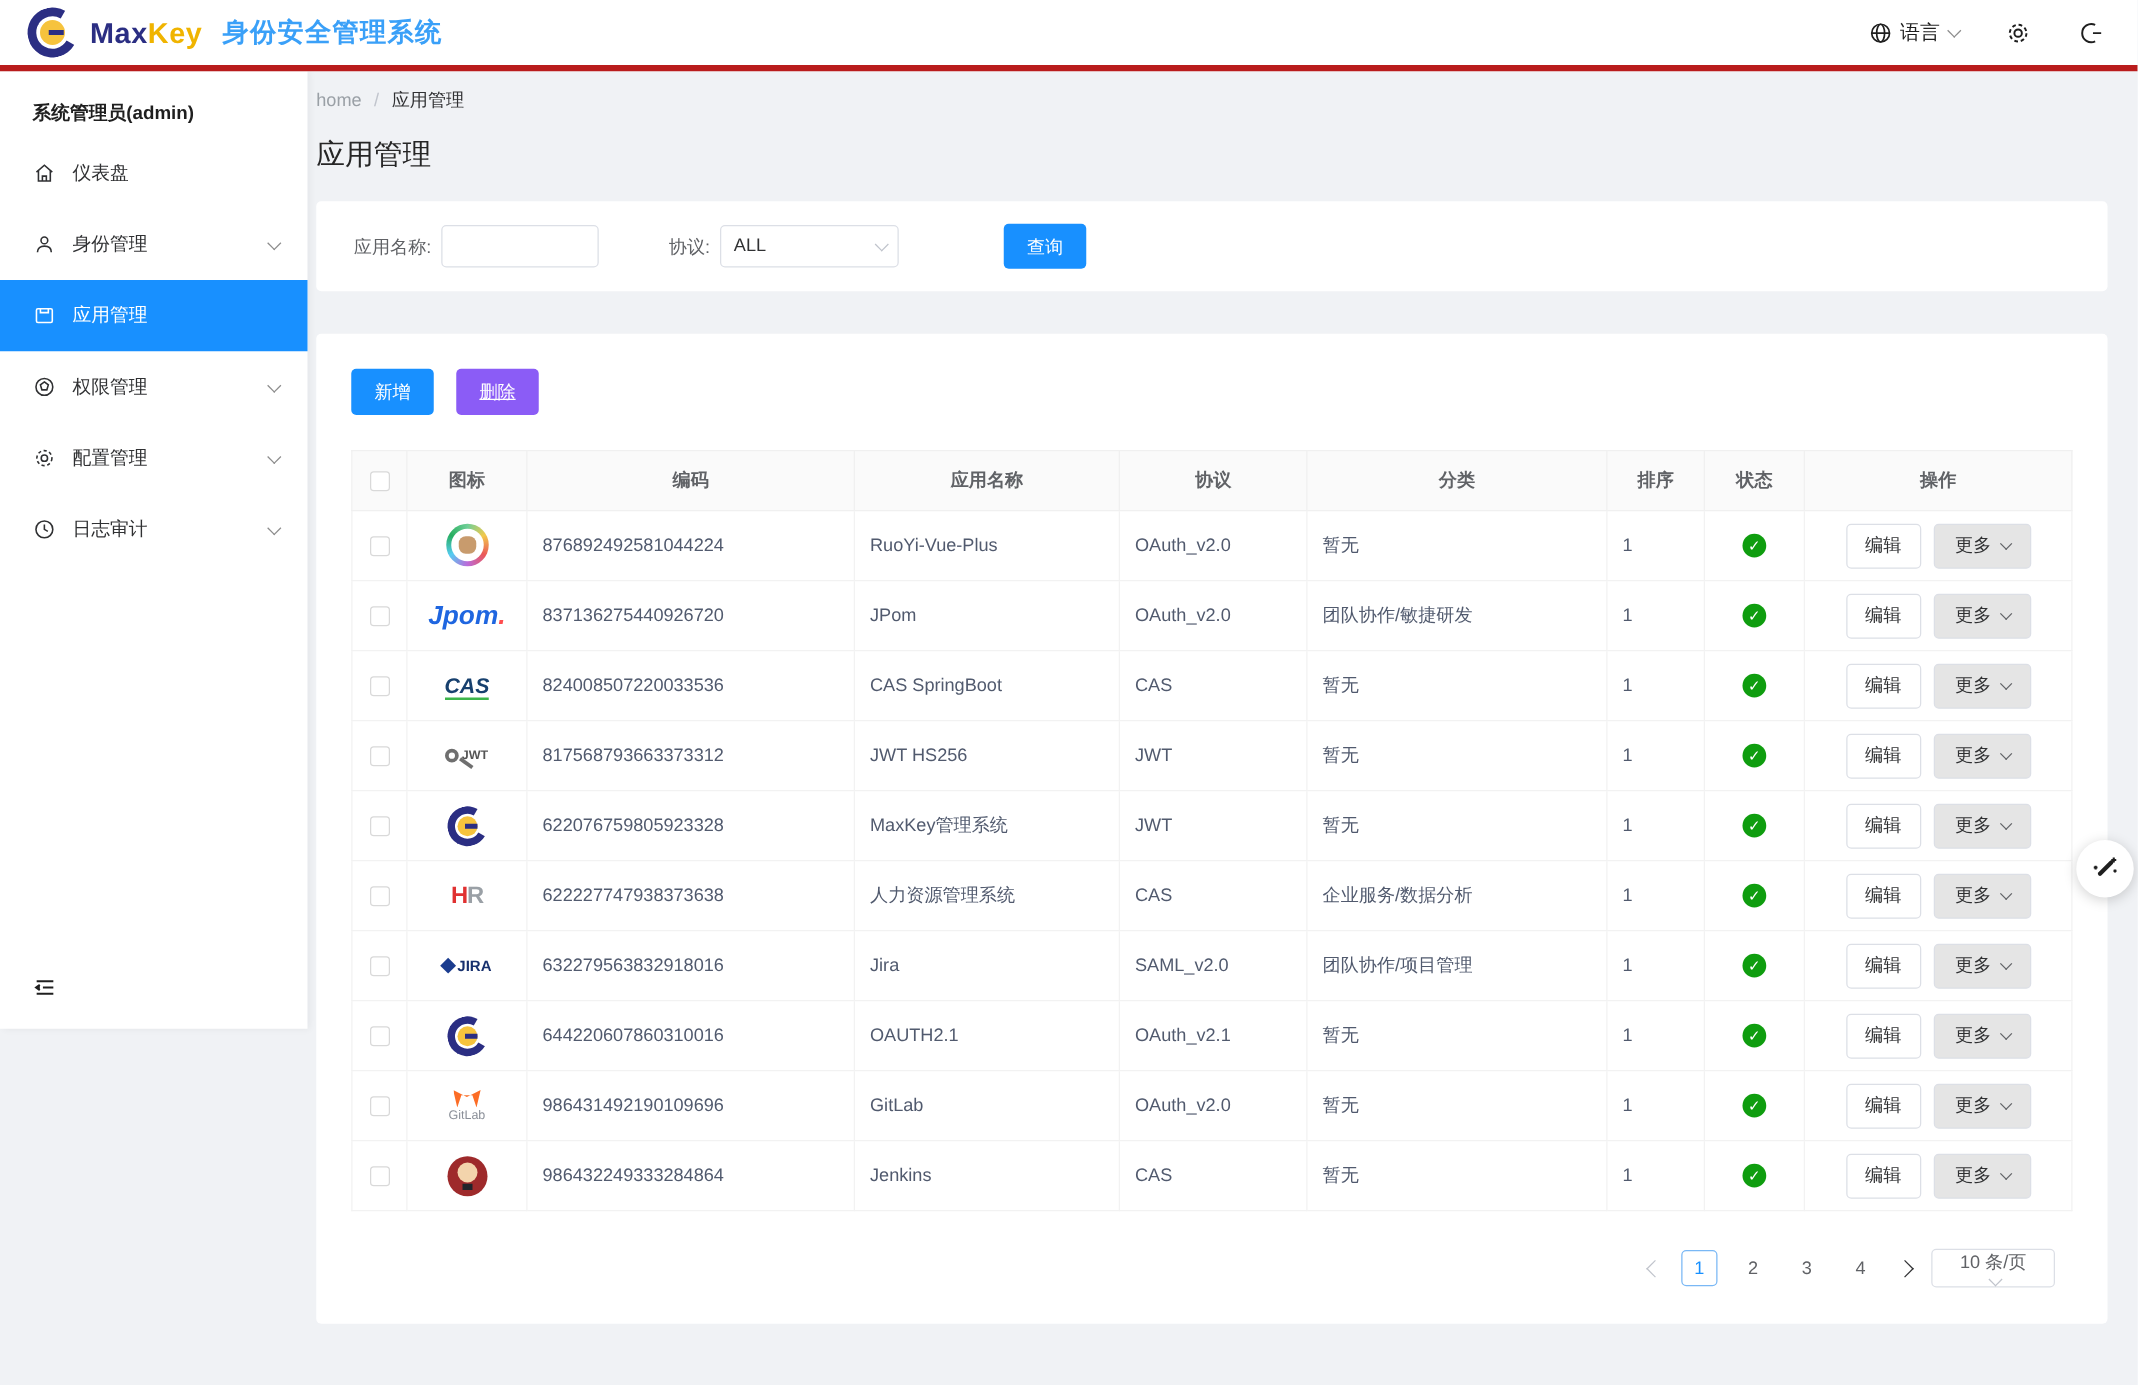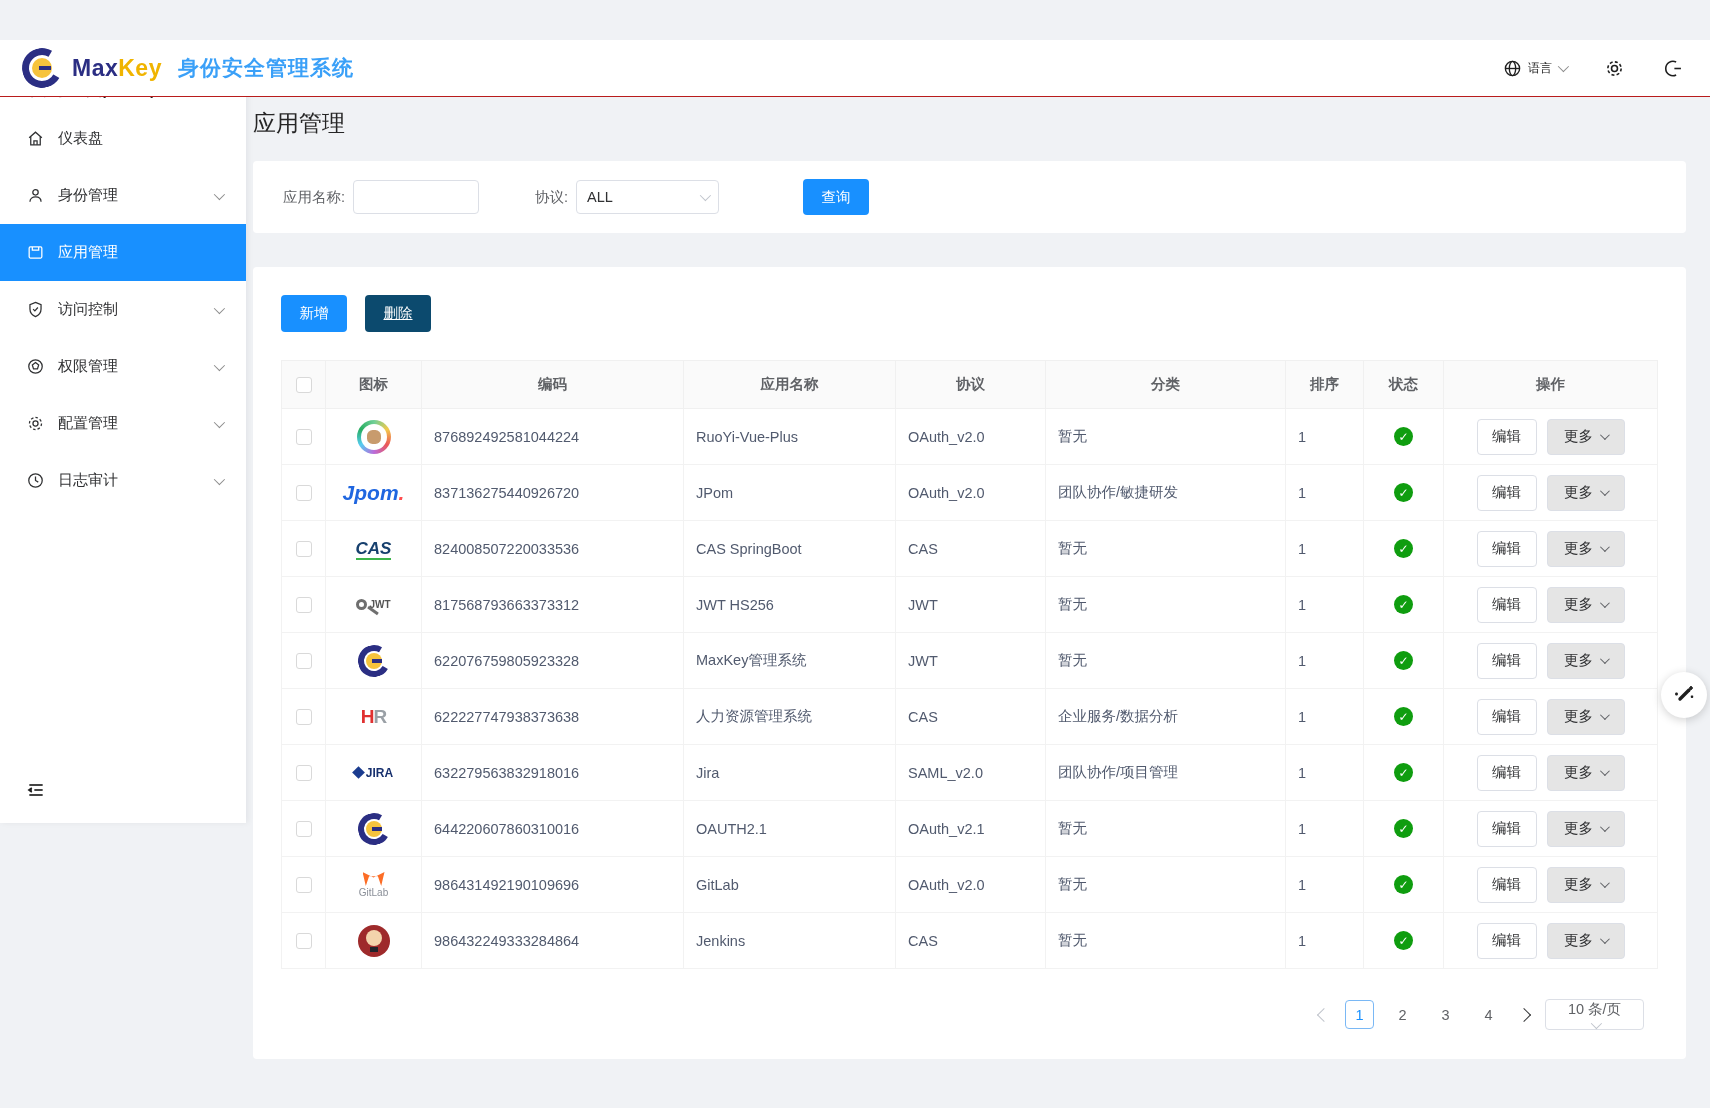--- a/index.html
+++ b/index.html
@@ -2,34 +2,34 @@
 <html lang="zh"><head>
 <meta charset="utf-8">
 <style>
   * { margin:0; padding:0; box-sizing:border-box; }
   html,body { width:1710px; height:1108px; overflow:hidden;
     font-family:"Liberation Sans","DejaVu Sans",sans-serif;
     background:#f0f2f5; color:#333; font-size:14px; }
 
   
   .topbar { position:absolute; top:0; left:0; width:1710px; height:57px;
-    background:#fff; border-bottom:1px solid #b91c1c; display:flex;
-    align-items:center; justify-content:space-between; padding:0 26px 0 22px; z-index:30;margin-top:40px; }
+    background:#fff; border-bottom:5px solid #b91c1c; display:flex;
+    align-items:center; justify-content:space-between; padding:0 26px 0 22px; z-index:30; }
   .brand { display:flex; align-items:center; gap:10px; }
   .mk-logo { position:relative; width:40px; height:40px; }
   .mk-logo .ring { position:absolute; inset:0; border:7px solid #2b2e83; border-radius:50%;
     border-right-color:transparent; transform:rotate(-15deg); }
   .mk-logo .dot { position:absolute; left:10px; top:10px; width:20px; height:20px;
     background:#f6c33d; border-radius:50%; }
   .mk-logo .bar { position:absolute; left:17px; top:18px; width:12px; height:4px; background:#2b2e83; }
   .brand-text { font-size:23px; font-weight:bold; letter-spacing:.5px; }
   .brand-max { color:#2b2e83; } .brand-key { color:#f0b400; }
   .brand-sub { font-size:21px; font-weight:bold; color:#3aa0f8; margin-left:6px; letter-spacing:1px; }
   .topbar-actions { display:flex; align-items:center; gap:38px; color:#1f1f1f; }
-  .lang { display:flex; align-items:center; gap:6px; cursor:pointer; font-size:12px; }
+  .lang { display:flex; align-items:center; gap:6px; cursor:pointer; font-size:16px; }
   .icon-btn { display:flex; align-items:center; cursor:pointer; }
   .chev { display:inline-block; width:8px; height:8px; border-right:1.6px solid #8c8c8c;
     border-bottom:1.6px solid #8c8c8c; transform:rotate(45deg) translateY(-2px); }
 
   
   .sidebar { position:absolute; top:57px; left:0; width:246px; height:766px; background:#fff;
     box-shadow:2px 0 6px rgba(0,21,41,.06); z-index:20; display:flex; flex-direction:column; }
   .side-user { padding:24px 26px 10px 26px; font-size:15px; font-weight:bold; color:#1f1f1f; }
   .menu { flex:0 0 auto; }
   .menu-item { display:flex; align-items:center; height:57px; padding:0 24px 0 26px;
@@ -58,21 +58,21 @@
     margin-left:8px; padding:0 8px; font-size:14px; outline:none; }
   .f-select { width:143px; height:34px; border:1px solid #dcdfe6; border-radius:4px;
     margin-left:8px; display:flex; align-items:center; justify-content:space-between;
     padding:0 10px; cursor:pointer; color:#303133; font-size:14.5px; }
   .f-select .chev { border-color:#c0c4cc; }
   .ml56 { margin-left:56px; }
   .btn { display:inline-flex; align-items:center; justify-content:center; border:none;
     border-radius:4px; cursor:pointer; font-size:14.5px;
     font-family:"Liberation Sans","DejaVu Sans",sans-serif; }
   .btn-primary { background:#1890ff; color:#fff; }
-  .btn-danger { background:#0c4a6e; color:#fff;text-decoration:underline; }
+  .btn-danger { background:#8b5cf6; color:#fff;text-decoration:underline; }
   .btn-query { width:66px; height:36px; margin-left:84px; }
 
   .table-card { margin-top:34px; background:#fff; border-radius:4px; padding:28px 28px 0 28px;
     height:792px; }
   .toolbar { display:flex; gap:18px; margin-bottom:28px; }
   .toolbar .btn { width:66px; height:37px; }
 
   table.app-table { width:100%; border-collapse:collapse; table-layout:fixed; }
   .app-table th { background:#fafafa; height:48px; font-weight:bold; color:#606266;
     font-size:14.5px; border:1px solid #f0f0f0; text-align:center; }
@@ -206,28 +206,20 @@
       </div>
       <div class="menu-item active">
         <svg viewBox="0 0 24 24" class="mi-icon" fill="none" stroke="currentColor" stroke-width="1.6">
           <rect x="4" y="5" width="16" height="14" rx="1.5"></rect>
           <path d="M8 5 v4 h8 v-4"></path>
         </svg>
         <span class="mi-label">应用管理</span>
       </div>
       <div class="menu-item">
         <svg viewBox="0 0 24 24" class="mi-icon" fill="none" stroke="currentColor" stroke-width="1.6">
-          <path d="M12 3 L19 5.8 V11.5 C19 16 16 19.4 12 21 C8 19.4 5 16 5 11.5 V5.8 Z"></path>
-          <polyline points="9 11.5 11.2 13.8 15 9.5"></polyline>
-        </svg>
-        <span class="mi-label">访问控制</span>
-        <span class="chev"></span>
-      </div>
-      <div class="menu-item">
-        <svg viewBox="0 0 24 24" class="mi-icon" fill="none" stroke="currentColor" stroke-width="1.6">
           <circle cx="12" cy="12" r="8.5"></circle>
           <polygon points="12 7 16 10 14.5 15 9.5 15 8 10"></polygon>
         </svg>
         <span class="mi-label">权限管理</span>
         <span class="chev"></span>
       </div>
       <div class="menu-item">
         <svg viewBox="0 0 24 24" class="mi-icon" fill="none" stroke="currentColor" stroke-width="1.6">
           <circle cx="12" cy="12" r="3.2"></circle>
           <circle cx="12" cy="12" r="7.6" stroke-dasharray="3.2 2.6"></circle>

